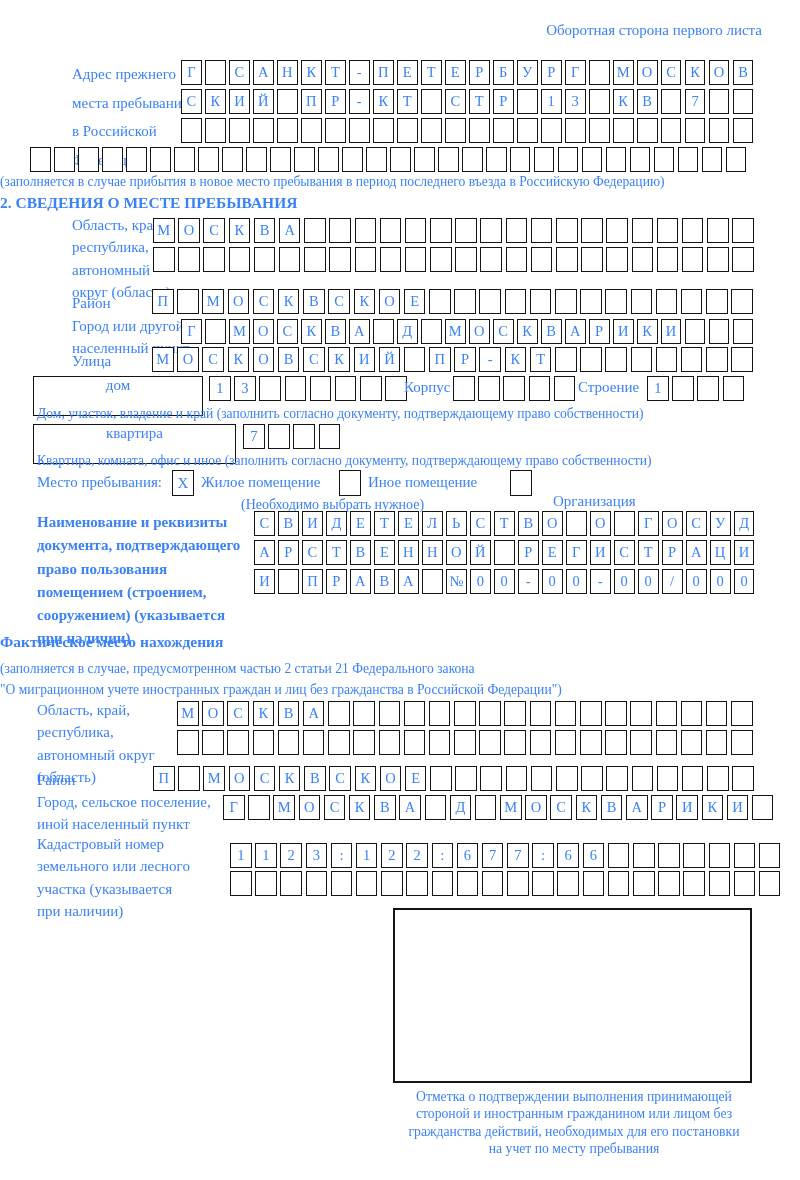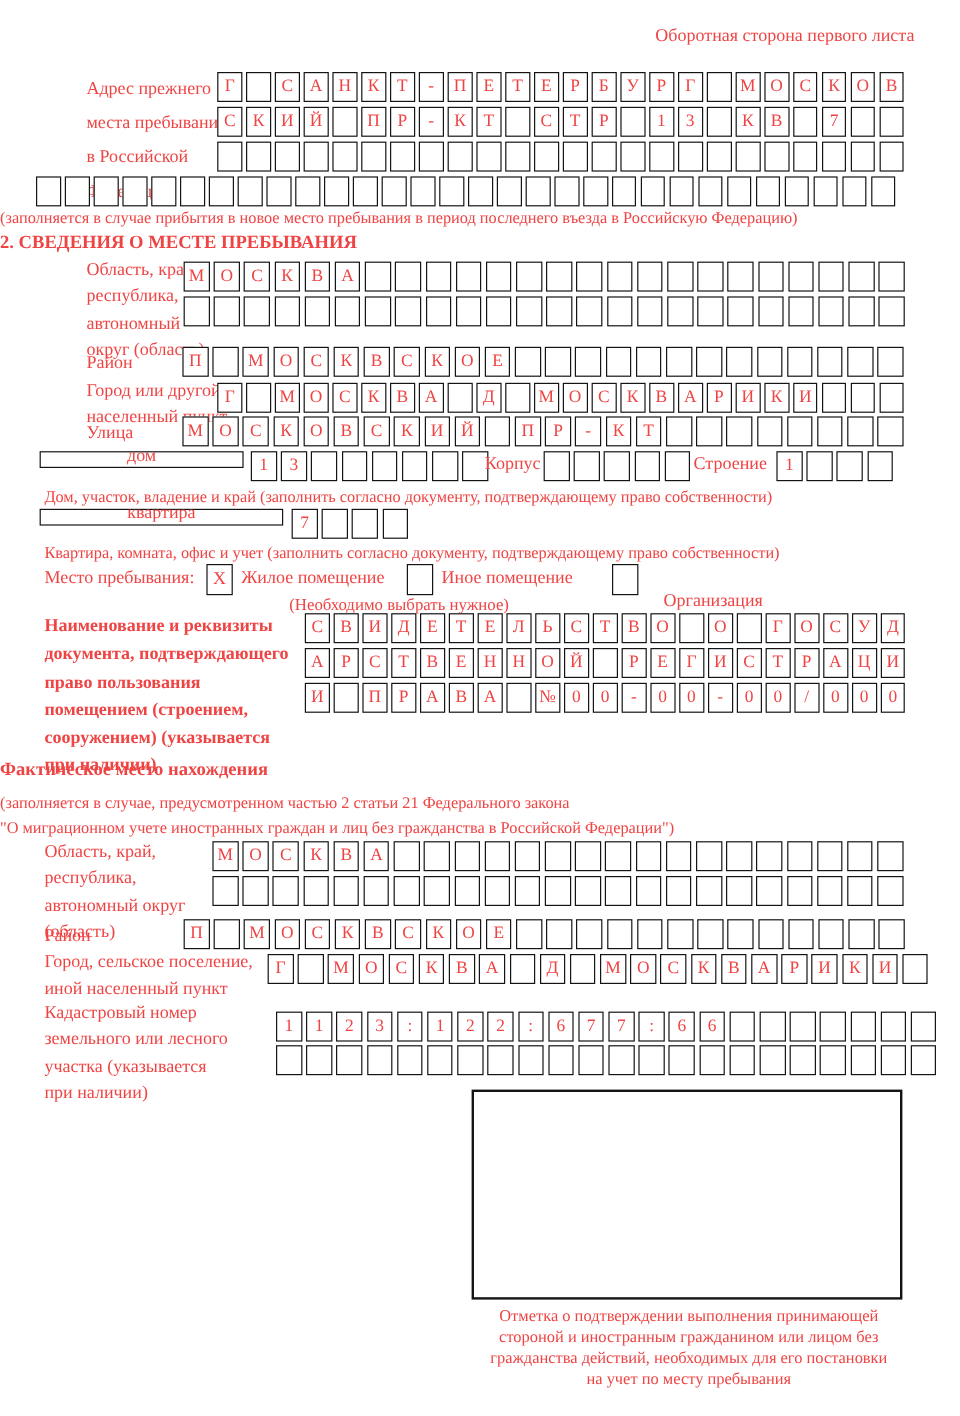--- a/index.html
+++ b/index.html
@@ -1,38 +1,38 @@
 <!DOCTYPE html>
 <html><head>
 <meta charset="utf-8">
 <style>
   html,body{margin:0;padding:0;background:#ffffff;}
   .page{
     position:relative;width:800px;height:1180px;background:#fff;
-    font-family:"Liberation Serif","DejaVu Serif",serif;color:#ef4444;overflow:hidden;
+    font-family:"Liberation Serif","DejaVu Serif",serif;color:#3b82f6;overflow:hidden;
   }
   .abs{position:absolute;}
   .lbl{font-size:15px;line-height:28.5px;}
   .lbl-sm{font-size:15px;line-height:22.4px;}
   .caption{font-size:13.6px;}
   .center{left:0;right:17px;text-align:left;}
   .bold{font-weight:bold;}
   .boxes{position:absolute;display:flex;gap:3.7px;}
   .boxes.tight{gap:3.2px;}
   .cbox{
     flex:0 0 21.5px;width:21.5px;height:25px;box-sizing:border-box;
     border:1.7px solid #141414;background:#fff;
     display:flex;align-items:center;justify-content:center;
     font-size:14.5px;line-height:1;
   }
   .tight .cbox{flex-basis:20.8px;width:20.8px;}
   .check .cbox{flex-basis:22px;width:22px;height:26px;font-size:15px;}
   .wcell{
-    position:absolute;box-sizing:border-box;border:1.8px solid #141414;height:14px;
-    display:flex;align-items:flex-end;justify-content:center;font-size:15px;background:#fff;
+    position:absolute;box-sizing:border-box;border:1.8px solid #141414;height:40px;
+    display:flex;align-items:flex-start;justify-content:center;font-size:15px;background:#fff;
   }
   .stamp-box{position:absolute;border:2px solid #141414;background:#fff;box-sizing:border-box;}
   .stamp-cap{font-size:13.7px;line-height:17.3px;text-align:center;}
 </style>
 </head>
 <body>
 
 <div class="page">
 
   <div class="abs" style="top:22px;right:38px;font-size:15px;">Оборотная сторона первого листа</div>
@@ -335,21 +335,21 @@
 
   <div class="wcell" style="left:33px;top:424px;width:203px;">
     <span>квартира</span>
   </div>
   <div class="boxes" style="left:243px;top:424px;">
       <span class="cbox">7</span>
       <span class="cbox"></span>
       <span class="cbox"></span>
       <span class="cbox"></span>
     </div>
-  <div class="abs caption" style="left:37px;top:453px;">Квартира, комната, офис и учет (заполнить согласно документу, подтверждающему право собственности)</div>
+  <div class="abs caption" style="left:37px;top:453px;">Квартира, комната, офис и иное (заполнить согласно документу, подтверждающему право собственности)</div>
 
   <div class="abs" style="left:37px;top:474px;font-size:15px;">Место пребывания:</div>
   <div class="boxes check" style="left:172px;top:470px;">
       <span class="cbox">X</span>
     </div>
   <div class="abs" style="left:201px;top:474px;font-size:15px;">Жилое помещение</div>
   <div class="boxes check" style="left:339px;top:470px;">
       <span class="cbox"></span>
     </div>
   <div class="abs" style="left:368px;top:474px;font-size:15px;">Иное помещение</div>

